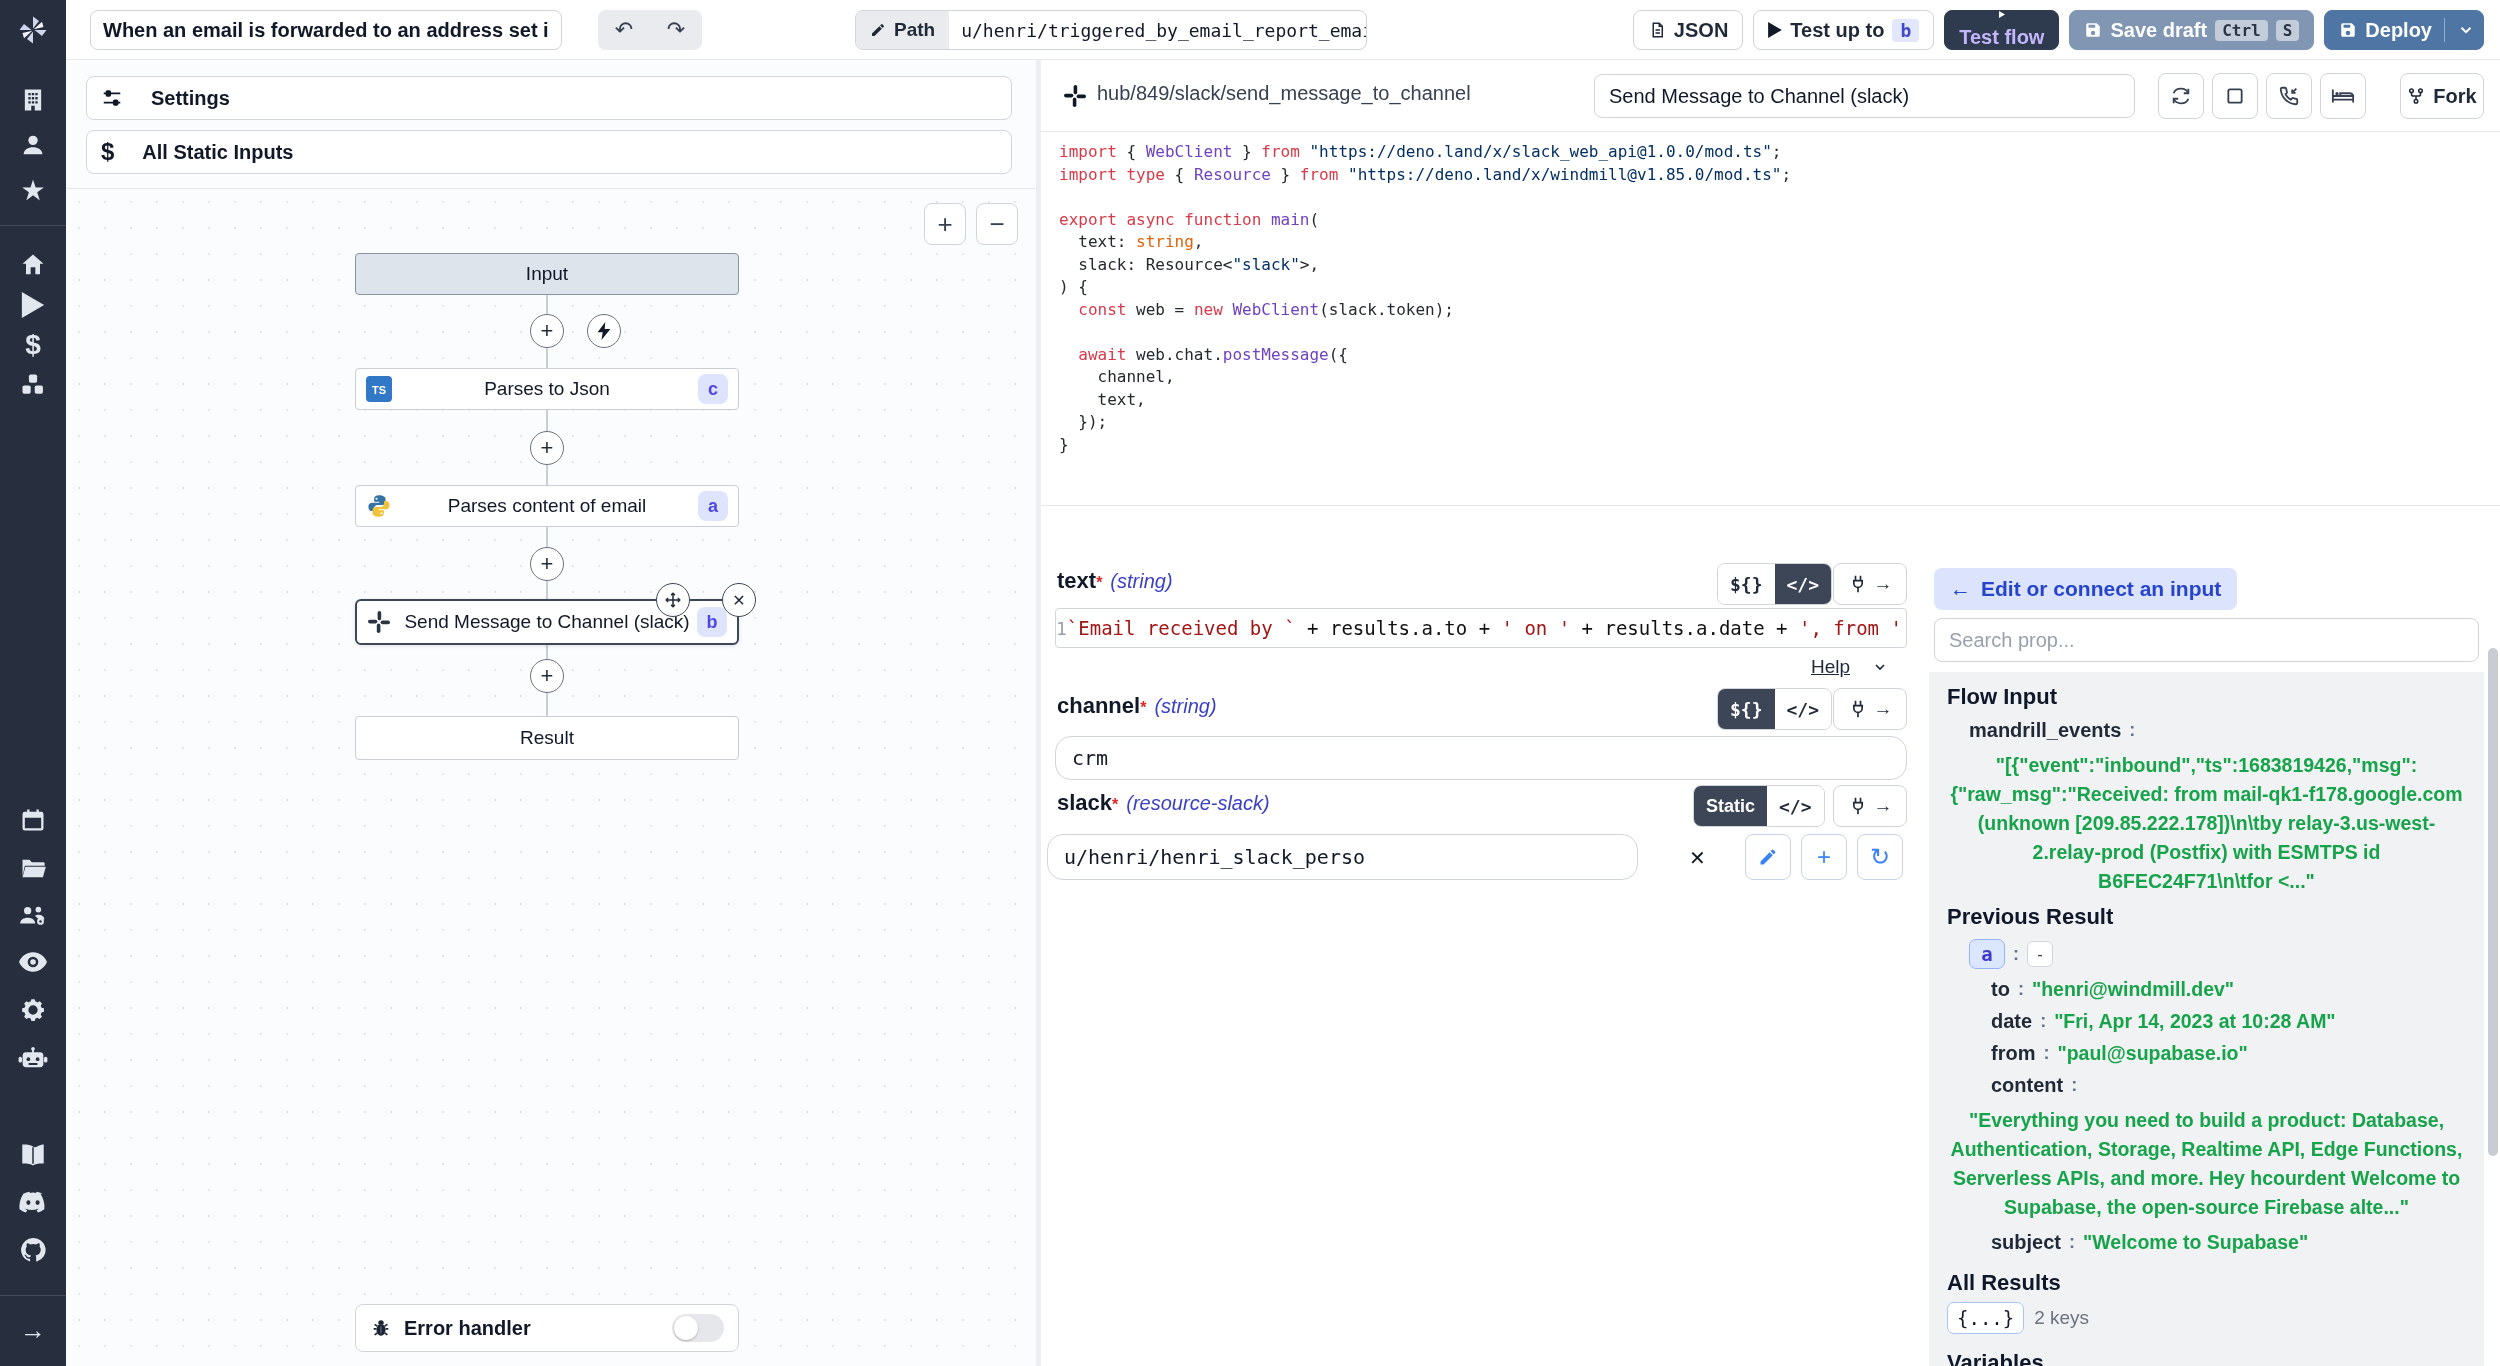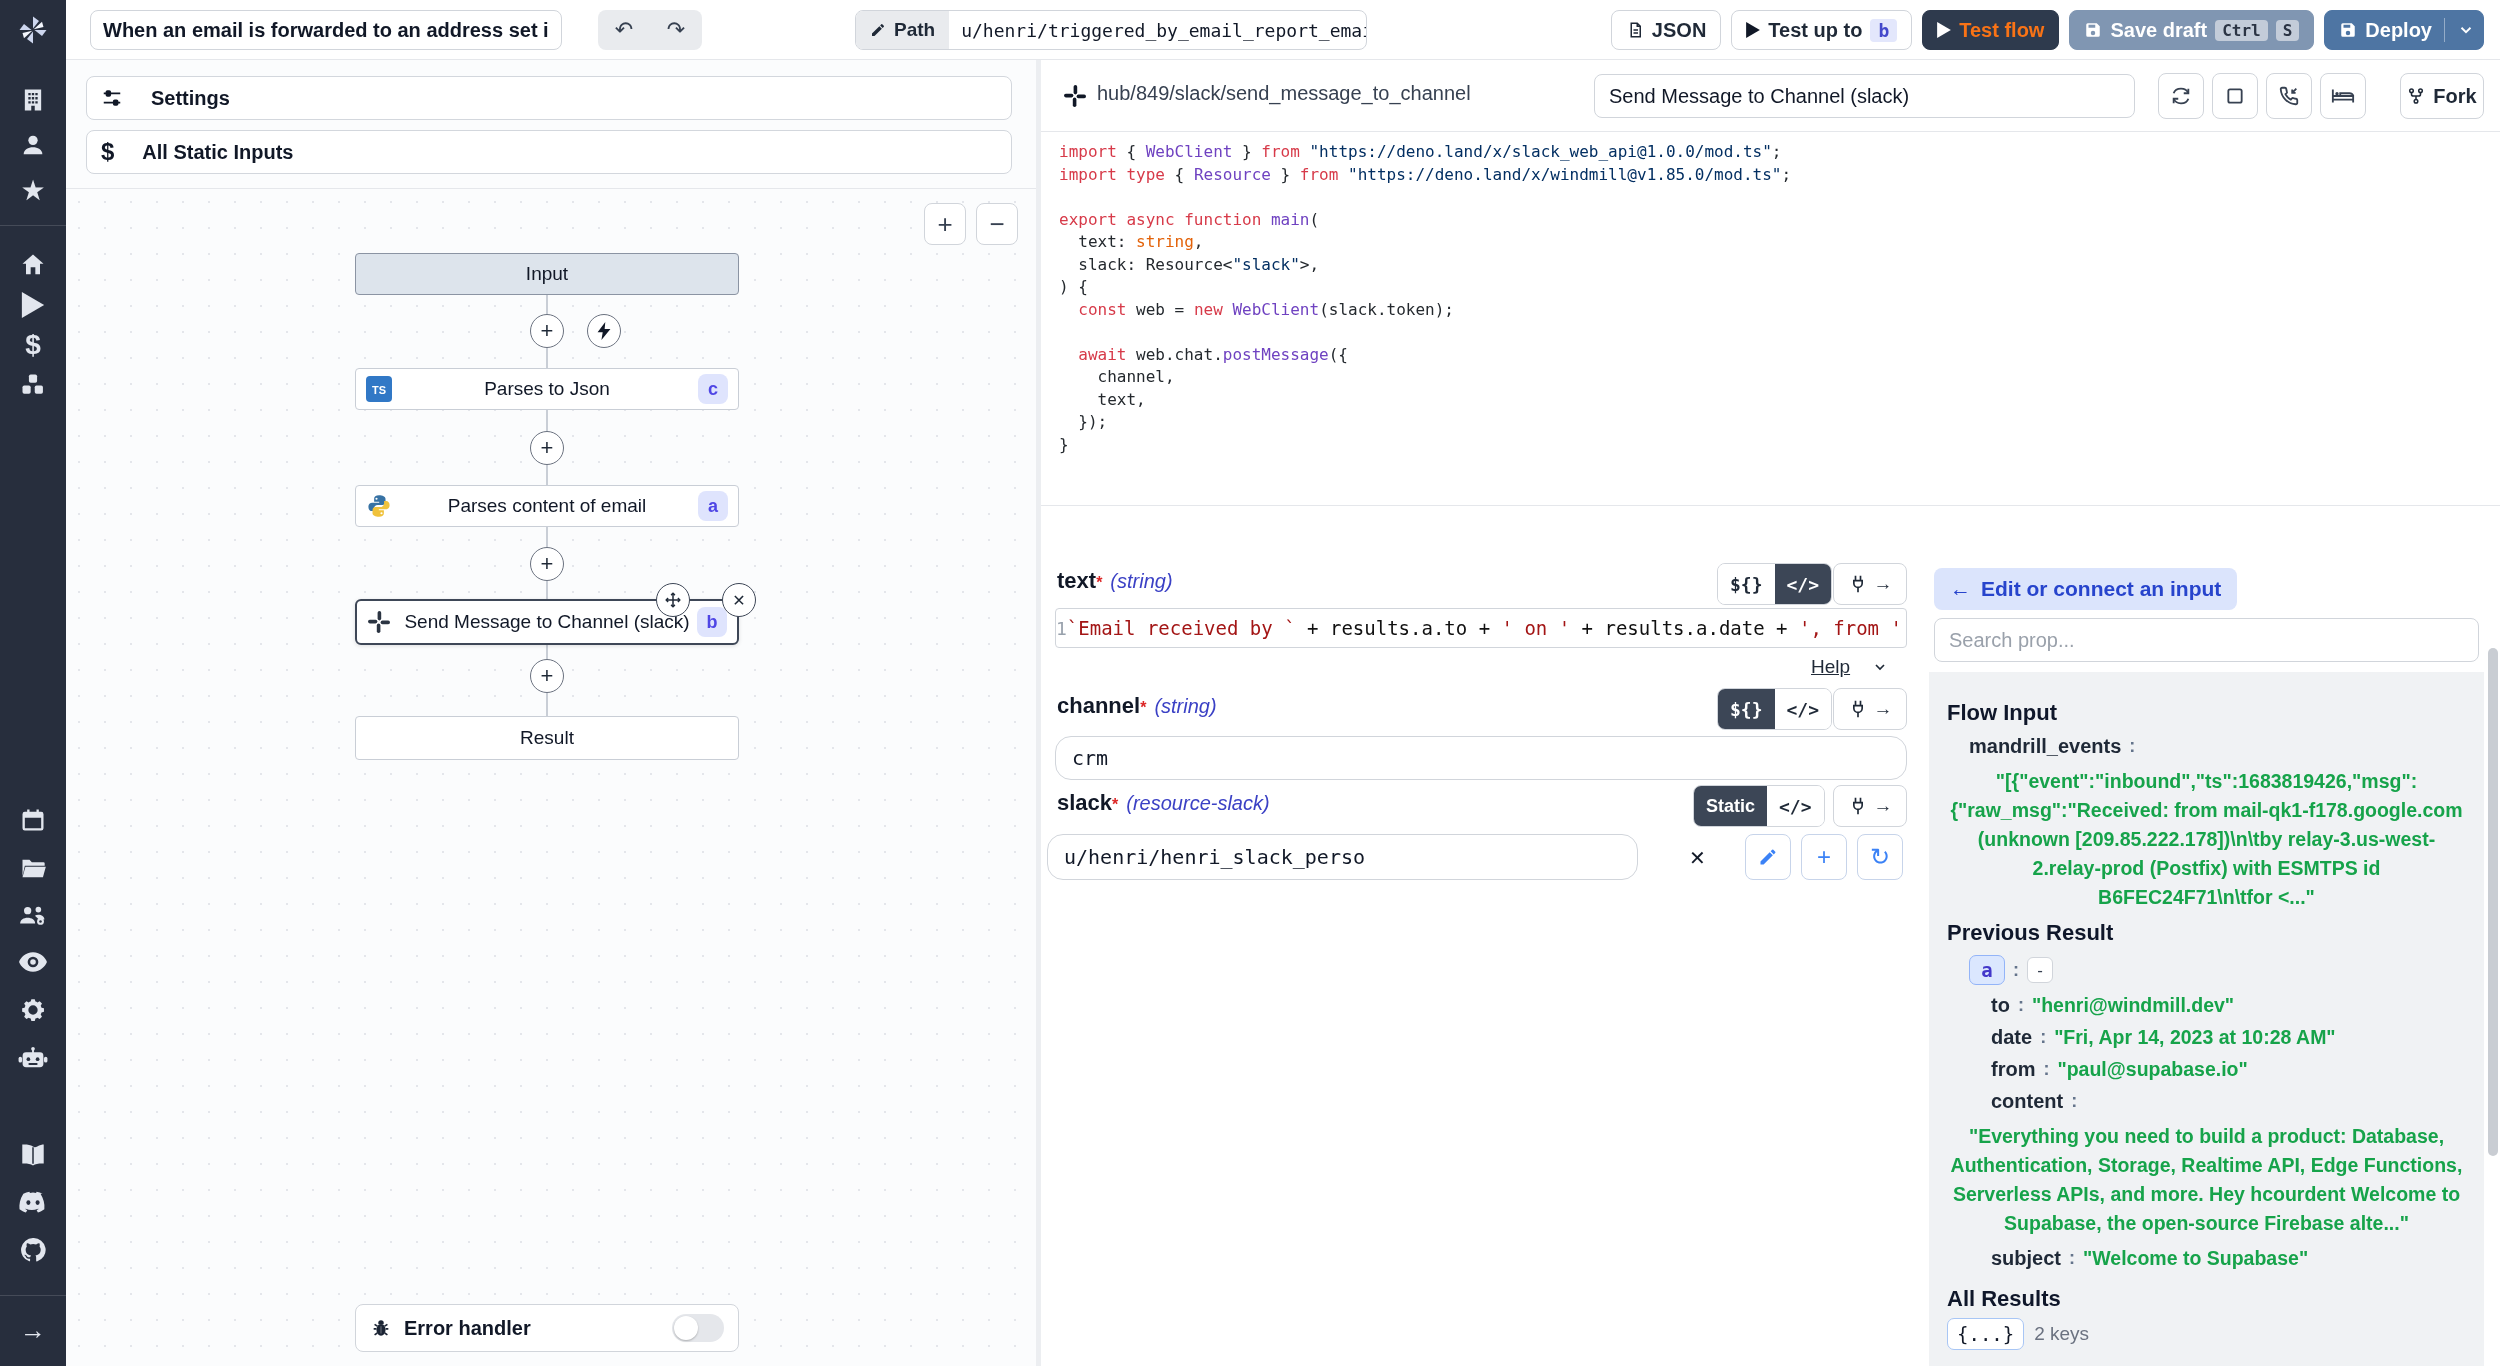--- a/index.html
+++ b/index.html
@@ -23,21 +23,21 @@
   .undoredo button { flex:1; border:none; background:transparent; font-size:22px; color:#374151; cursor:pointer;}
   .pathgrp { position:absolute; left:855px; top:10px; height:40px; width:512px; border:1px solid #d1d5db;
              border-radius:8px; display:flex; overflow:hidden; background:#fff;}
   .pathchip { background:#e9ebee; display:flex; align-items:center; gap:8px; padding:0 14px;
               font-size:19px; font-weight:600; color:#1f2937; cursor:pointer;}
   .pathval { display:flex; align-items:center; padding:0 12px; font-size:18px; color:#111827;
              white-space:nowrap; overflow:hidden; }
   .tb-right { position:absolute; right:16px; top:10px; height:40px; display:flex; gap:10px; }
   .btn { display:flex; align-items:center; gap:8px; border-radius:8px; border:1px solid #d1d5db;
          background:#fff; padding:0 14px; font-size:20px; font-weight:600; color:#1f2937; cursor:pointer; height:40px;}
-  .btn.dark { background:#2e3a4d; border-color:#2e3a4d; color:#f97316; font-weight:700;}
+  .btn.dark { background:#2e3a4d; border-color:#2e3a4d; color:#c4b5fd; font-weight:700;flex-direction:column;}
   .btn.save { background:#8096b2; border-color:#8096b2; color:#fff; font-weight:700;}
   .btn.deploy { background:#4e75a3; border-color:#4e75a3; color:#fff; font-weight:700; padding-right:8px;}
   .kbd { background:#c3ccd9; color:#2b3444; border-radius:4px; padding:1px 7px; font-size:16px;
          font-family:"DejaVu Sans Mono",monospace; font-weight:700;}
   .bchip { background:#e3e7fc; color:#4348cb; border-radius:4px; padding:1px 8px; font-size:18px;
            font-family:"DejaVu Sans Mono",monospace; font-weight:700;}
   .vdiv { width:1px; height:24px; background:rgba(255,255,255,.4); margin:0 4px;}
 
   
   .sidebar { position:absolute; left:0; top:60px; bottom:0; width:66px; background:#272e3d; z-index:20;}
@@ -584,21 +584,21 @@
     <span>↻</span>
   </button>
 
   <button class="editconnect">
     <span>←</span>
     <span>Edit or connect an input</span>
   </button>
   <input class="searchprop" placeholder="Search prop..." style="">
 
   <div class="graybox">
-    <div class="gb-h" style="margin-top:16px">Flow Input</div>
+    <div class="gb-h" style="margin-top:0">Flow Input</div>
     <div class="kvrow">
       <span class="kvkey">mandrill_events</span>
       <span class="kvcolon">:</span>
     </div>
     <div class="gblock">"[{"event":"inbound","ts":1683819426,"msg":{"raw_msg":"Received: from mail-qk1-f178.google.com (unknown [209.85.222.178])\n\tby relay-3.us-west-2.relay-prod (Postfix) with ESMTPS id B6FEC24F71\n\tfor &lt;..."</div>
 
     <div class="gb-h">Previous Result</div>
     <div class="kvrow">
       <span class="abadge">a</span>
       <span class="kvcolon">:</span>

